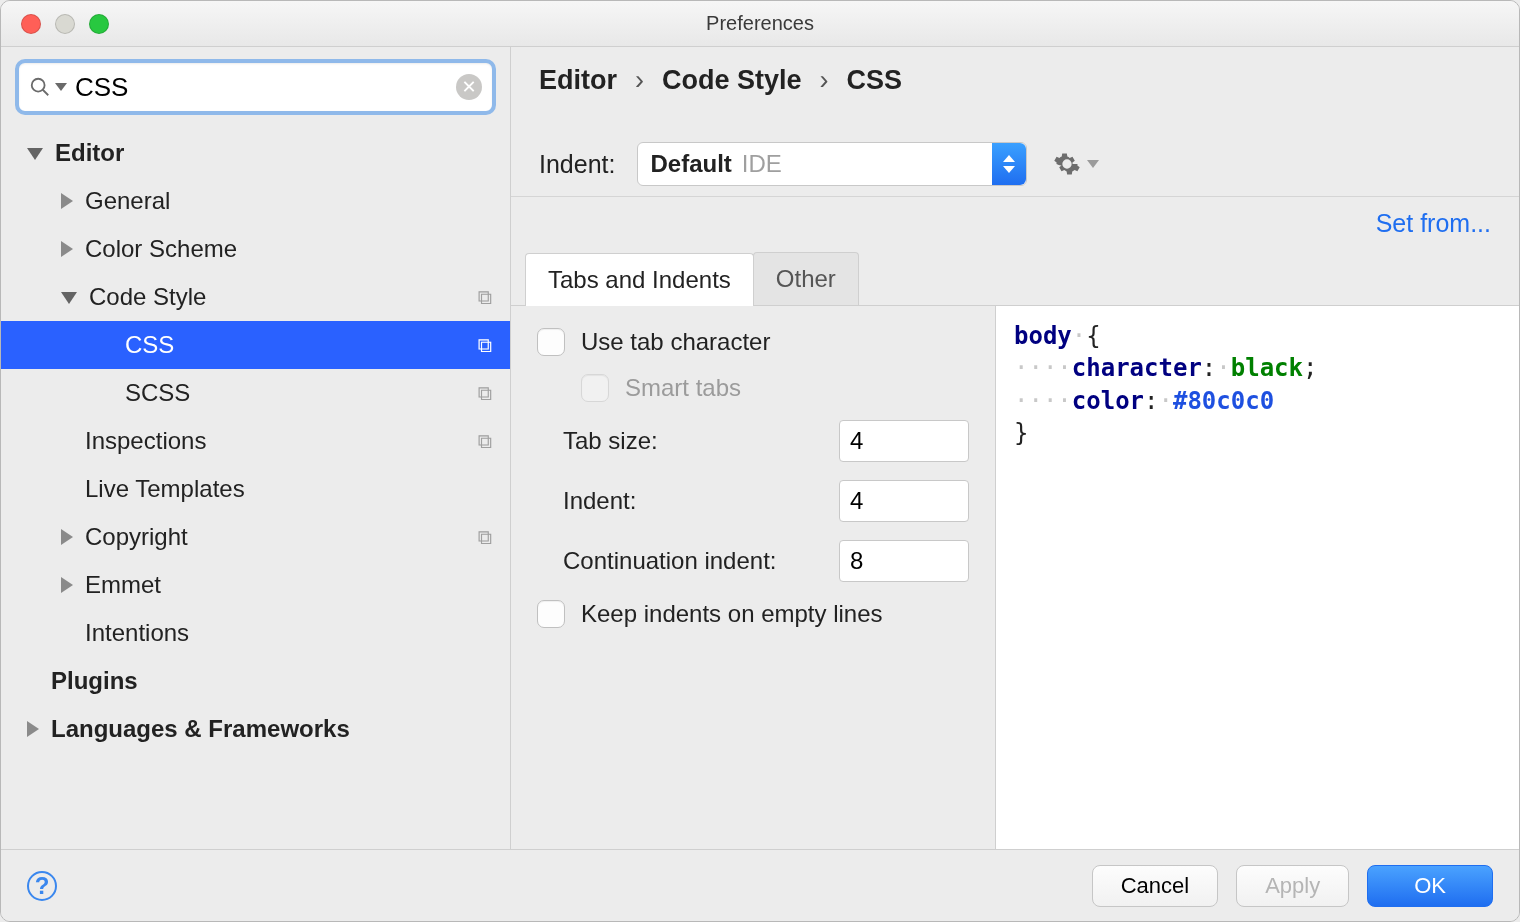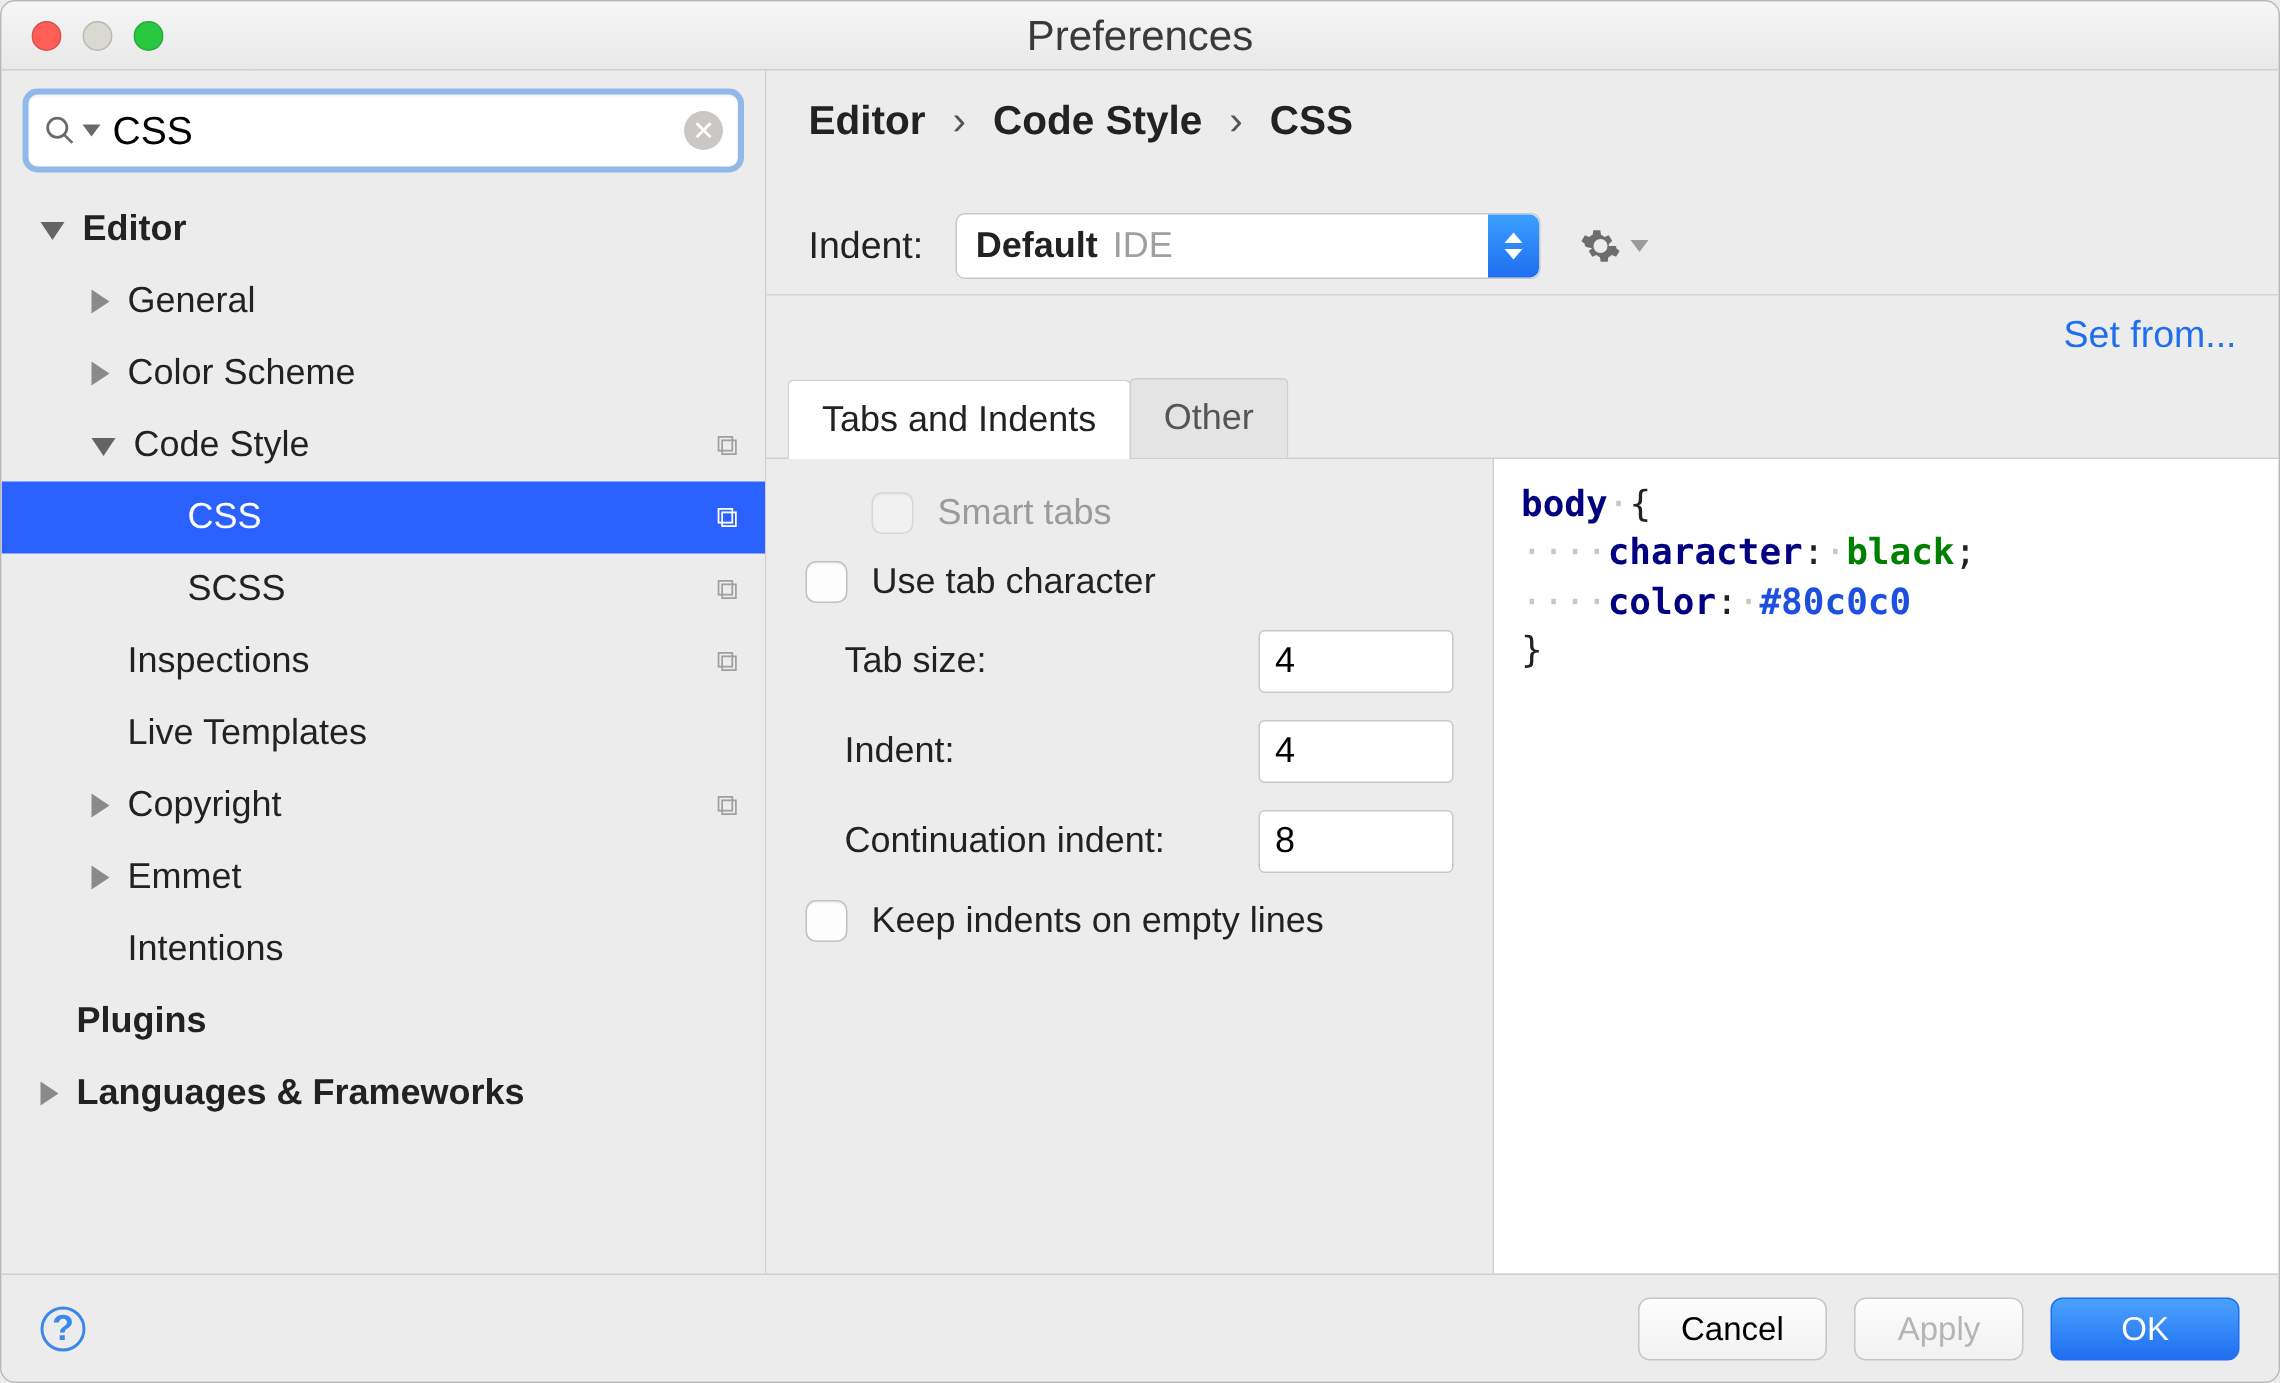--- a/index.html
+++ b/index.html
@@ -6,21 +6,21 @@
   html, body { width: 1520px; height: 922px; font-family: -apple-system, "Helvetica Neue", Arial, sans-serif; font-size: 24px; color: #222; }
   body { background: #ececec; border: 1px solid #b8b8b8; border-radius: 10px; overflow: hidden; display: flex; flex-direction: column; }
 
   
   .titlebar { height: 46px; background: linear-gradient(#f6f6f6,#e8e8e8); border-bottom: 1px solid #cfcfcf; display: flex; align-items: center; position: relative; }
   .traffic { display: flex; gap: 14px; margin-left: 20px; }
   .tlight { width: 20px; height: 20px; border-radius: 50%; border: 1px solid rgba(0,0,0,0.15); }
   .tlight.red { background: #ff5f57; }
   .tlight.yellow { background: #d9d9d2; }
   .tlight.green { background: #28c840; }
-  .title { position: absolute; left: 0; right: 0; text-align: center; font-size: 28px; color: #3a3a3a; }
+  .title { position: absolute; left: 0; right: 0; text-align: center; font-size: 20px; color: #3a3a3a; }
 
   
   .content { flex: 1 1 auto; display: flex; min-height: 0; }
   .sidebar { width: 510px; border-right: 1px solid #cfcfcf; background: #ececec; display: flex; flex-direction: column; }
   .main { flex: 1; display: flex; flex-direction: column; background: #ececec; }
 
   
   .search-wrap { padding: 12px 14px 10px 14px; }
   .search-field { display: flex; align-items: center; background: #fff; border: 4px solid #8fb9ea; border-radius: 10px; height: 56px; padding: 0 10px; box-shadow: inset 0 1px 2px rgba(0,0,0,0.08); }
   .search-icon { width: 22px; height: 22px; margin-right: 4px; color: #666; }
@@ -214,27 +214,27 @@
       <span class="setfrom">Set from...</span>
     </div>
 
     <div class="tabs-wrap">
       <div class="tab active">Tabs and Indents</div>
       <div class="tab">Other</div>
     </div>
 
     <div class="panel">
       <div class="settings">
+        <div class="chk-row">
+          <div class="chk"></div>
+          <span>Use tab character</span>
+        </div>
         <div class="chk-row indent">
           <div class="chk disabled"></div>
           <span>Smart tabs</span>
-        </div>
-        <div class="chk-row">
-          <div class="chk"></div>
-          <span>Use tab character</span>
         </div>
         <div class="field-row">
           <span class="flabel">Tab size:</span>
           <input value="4" style="">
         </div>
         <div class="field-row">
           <span class="flabel">Indent:</span>
           <input value="4" style="">
         </div>
         <div class="field-row">

